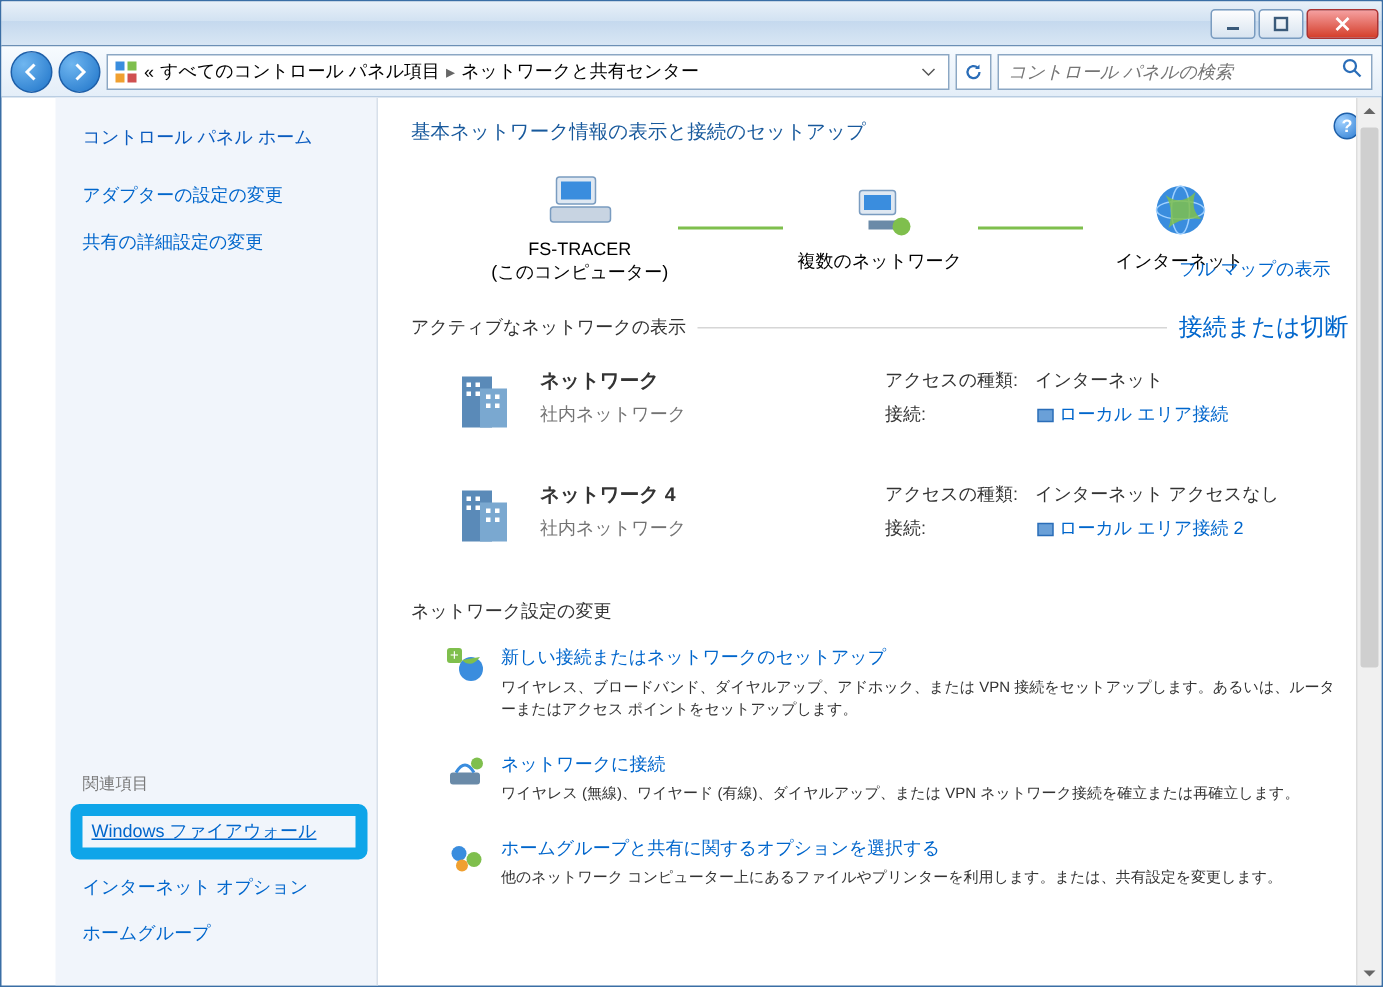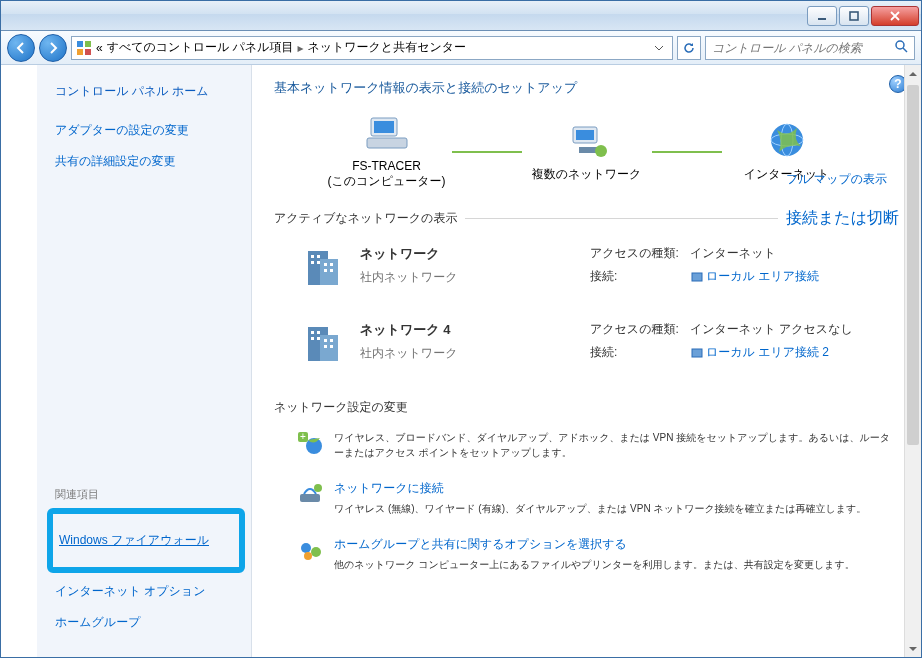--- a/index.html
+++ b/index.html
@@ -10,29 +10,29 @@
 .winbtn.close { background: linear-gradient(to bottom,#f5a0a0,#d43e2a); border-color: #a33; width: 48px; }
 .winbtn svg { width: 12px; height: 12px; }
 .navbar { height: 34px; background: linear-gradient(to bottom,#f7fbff,#e4eef8); display: flex; align-items: center; padding: 0 6px; border-bottom: 1px solid #b9cde2; gap: 4px; }
 .navarrow { width: 28px; height: 28px; border-radius: 50%; background: radial-gradient(circle at 30% 30%, #6fb6f0, #1e73c8); display: flex; align-items: center; justify-content: center; cursor: pointer; border: 1px solid #1e5fa8; }
 .navarrow svg { width: 14px; height: 14px; fill: #fff; }
 .addr { flex: 1; height: 24px; background: #fff; border: 1px solid #8ba7c4; display: flex; align-items: center; padding: 0 4px; font-size: 12px; gap: 4px; }
 .addr .sep { color: #666; }
 .cpicon { width: 16px; height: 16px; display: inline-flex; align-items: center; justify-content: center; }
 .addr-dd { width: 18px; height: 22px; display: flex; align-items: center; justify-content: center; }
 .refresh { width: 24px; height: 24px; border: 1px solid #8ba7c4; background: #fff; display: flex; align-items: center; justify-content: center; }
-.search { width: 210px; height: 24px; border: 1px solid #8ba7c4; background: #fff; display: flex; align-items: center; padding: 0 6px; }
+.search { width: 250px; height: 24px; border: 1px solid #8ba7c4; background: #fff; display: flex; align-items: center; padding: 0 6px; }
 .search input { flex: 1; border: none; outline: none; font-size: 12px; color: #888; font-style: italic; }
 .body { flex: 1; display: flex; overflow: hidden; }
 .sidebar { width: 215px; background: #f1f5fb; border-right: 1px solid #d8e0ea; padding: 18px 14px 12px 18px; display: flex; flex-direction: column; font-size: 12px; margin-left: 36px; }
 .sidebar a { color: #0066cc; text-decoration: none; display: block; margin-bottom: 14px; cursor: pointer; }
 .sidebar .home { color: #0a5bbf; margin-bottom: 22px; }
 .sidebar .spacer { flex: 1; }
 .sidebar .rel-hd { color: #7a7a7a; font-size: 11px; margin-bottom: 10px; }
-.highlight-box { border: 6px solid #0ea5e9; border-radius: 6px; padding: 18px 6px; margin: -4px -8px 10px -8px; display: inline-block; }
+.highlight-box { border: 8px solid #0ea5e9; border-radius: 6px; padding: 2px 6px; margin: -4px -8px 10px -8px; display: inline-block; }
 .highlight-box a { margin-bottom: 0; text-decoration: underline; }
 .main { flex: 1; padding: 14px 22px 14px 22px; overflow-y: auto; position: relative; }
 .helpicon { position: absolute; top: 10px; right: 14px; width: 18px; height: 18px; border-radius: 50%; background: radial-gradient(circle at 30% 30%, #9fd0ff, #2a7ad0); color: #fff; font-size: 12px; font-weight: bold; display: flex; align-items: center; justify-content: center; cursor: pointer; border: 1px solid #1e5fa8; }
 .main h1 { font-size: 13px; color: #18599c; font-weight: normal; margin-bottom: 16px; }
 .netmap { display: flex; align-items: center; gap: 0; margin: 0 auto 10px auto; justify-content: center; position: relative; }
 .netmap .node { display: flex; flex-direction: column; align-items: center; width: 130px; font-size: 12px; text-align: center; }
 .netmap .node .icon { width: 48px; height: 40px; margin-bottom: 6px; display:flex; align-items:center; justify-content:center; }
 .netmap .line { width: 70px; height: 2px; background: #7fbf4d; }
 .fullmap { position: absolute; top: 106px; right: 34px; color: #0066cc; font-size: 12px; cursor: pointer; }
 .sec-row { display: flex; align-items: center; margin: 18px 0 4px 0; }
@@ -268,20 +268,21 @@
         <div class="item">
           <div class="sicon">
               <svg width="28" height="28">
                 <circle cx="18" cy="16" r="8" fill="#3a8dde"></circle>
                 <path d="M12 10 Q18 16 24 8" fill="#7fbf4d"></path>
                 <rect x="2" y="2" width="10" height="10" fill="#7fbf4d" rx="2"></rect>
                 <text x="7" y="10" font-size="10" text-anchor="middle" fill="#fff">+</text>
               </svg>
             </div>
           <div class="stext">
+            <div class="stitle">新しい接続またはネットワークのセットアップ</div>
             <div class="sdesc">ワイヤレス、ブロードバンド、ダイヤルアップ、アドホック、または VPN 接続をセットアップします。あるいは、ルーターまたはアクセス ポイントをセットアップします。</div>
           </div>
         </div>
         <div class="item">
           <div class="sicon">
               <svg width="28" height="28">
                 <rect x="4" y="14" width="20" height="8" rx="2" fill="#6a8aa8"></rect>
                 <path d="M8 14 Q14 4 20 14" fill="none" stroke="#3a8dde" stroke-width="2"></path>
                 <circle cx="22" cy="8" r="4" fill="#7fbf4d"></circle>
               </svg>

